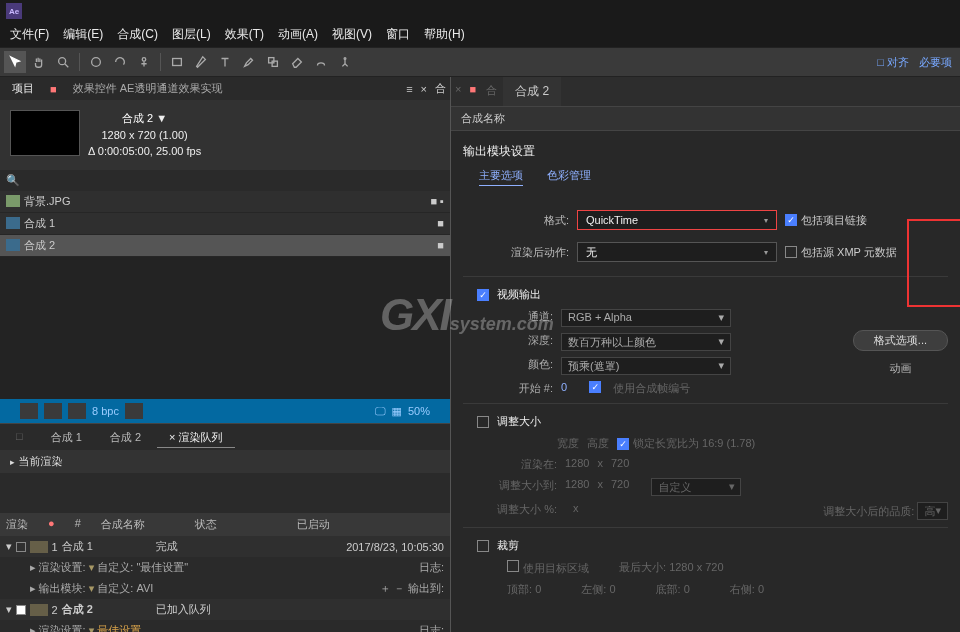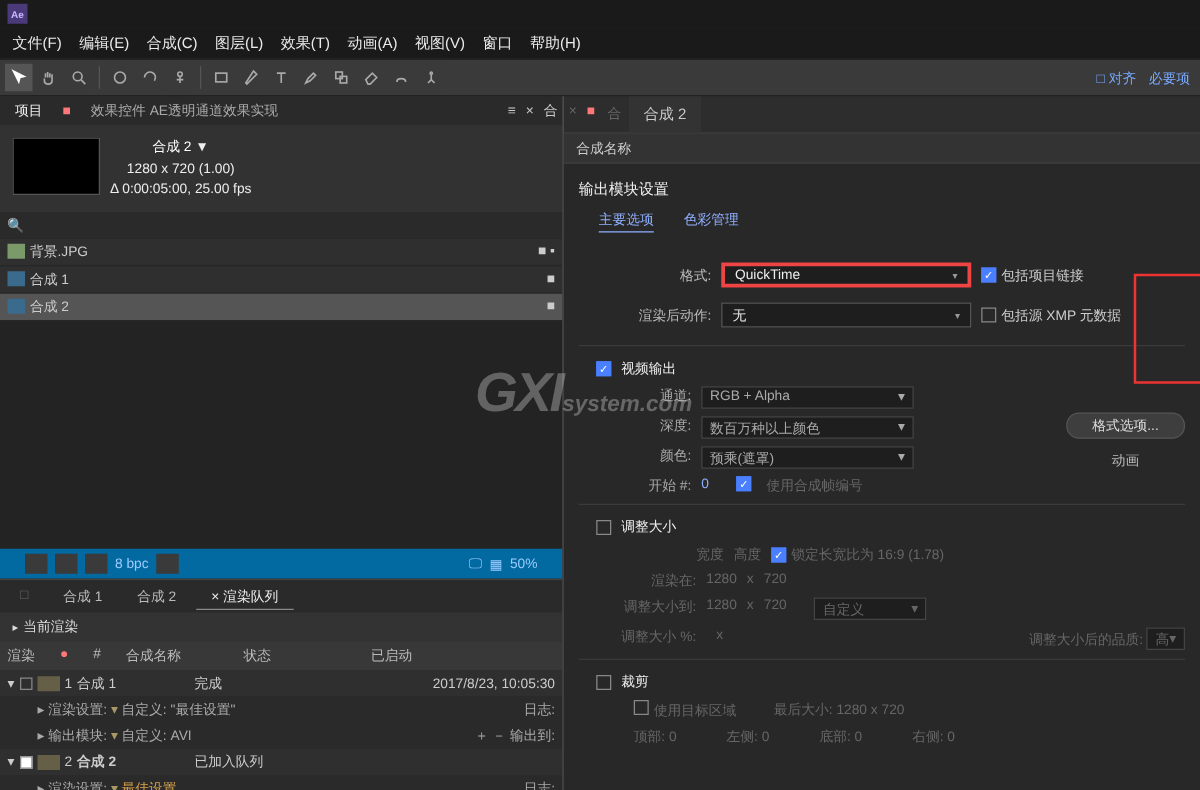--- a/index.html
+++ b/index.html
@@ -33,41 +33,41 @@
 .list-row.selected { background: #555; }
 .comp-ic { background: #3b6b8c; }
 .panel-footer { display: flex; align-items: center; gap: 6px; padding: 4px 20px; background: #0369a1; font-size: 11px; color: #9cf; }
 .panel-footer .btn { width: 18px; height: 16px; background: #3a3a3a; }
 .lower-panel { background: #2a2a2a; border-top: 1px solid #444; }
 .tabrow { display: flex; padding: 2px 4px; gap: 4px; }
 .lt { padding: 4px 12px 2px; color: #bbb; font-size: 11px; }
 .lt.active { border-bottom: 1px solid #888; color: #eee; }
 .sectionbar { background: #333; padding: 4px 10px; color: #ddd; display: flex; align-items: center; }
 .sectionbar::before { content: "▸"; margin-right: 4px; font-size: 9px; }
-.render-cols { display: flex; background: #383838; padding: 4px 6px; gap: 20px; color: #bbb; }
+.render-cols { display: flex; background: #383838; padding: 4px 6px; gap: 20px; color: #bbb; margin-top: 40px; }
 .render-row { display: flex; align-items: center; padding: 3px 6px; gap: 4px; background: #2f2f2f; font-size: 11px; }
 .render-row .chk { width: 10px; height: 10px; border: 1px solid #888; }
 .render-row .badge { width: 18px; height: 12px; background: #665f48; }
 .render-subrow { padding: 3px 6px 3px 30px; display: flex; gap: 10px; font-size: 11px; color: #aaa; justify-content: space-between; }
 .render-subrow .orange { color: #d9a34a; }
 .right-panel { flex: 1; background: #2d2d2d; border-left: 1px solid #555; display: flex; flex-direction: column; position: relative; }
 .right-head { display: flex; border-bottom: 1px solid #444; }
 .rtab { padding: 6px 12px; color: #ccc; font-size: 12px; }
 .rtab.active { background: #333; }
 .camera { background: #333; padding: 4px 10px; font-size: 11px; border-bottom: 1px solid #444; }
 .dialog { flex: 1; background: #282828; padding: 6px 12px 12px; overflow: auto; }
 .dlg-title { padding: 6px 0 8px; color: #eee; font-size: 12px; }
 .dlg-tabs { display: flex; gap: 24px; padding: 0 16px 4px; }
 .dlg-tabs .dt { color: #8fb0ff; font-size: 11px; padding-bottom: 2px; }
 .dlg-tabs .dt.active { border-bottom: 1px solid #8fb0ff; }
 .redbox { position: absolute; border: 2px solid #e33; pointer-events: none; }
 .field-row { display: flex; align-items: center; padding: 6px 0; gap: 8px; }
 .field-label { width: 90px; text-align: right; color: #bbb; font-size: 11px; }
 .select { flex: 0 0 200px; background: #1e1e1e; border: 1px solid #555; padding: 2px 8px; display: flex; justify-content: space-between; align-items: center; color: #eee; height: 20px; font-size: 11px; }
-.select.active { border: 3px solid #ef4444; }
+.select.active { border: 1px solid #ef4444; }
 .select .arr { font-size: 8px; color: #999; }
 .chk2 { width: 12px; height: 12px; border: 1px solid #888; display: inline-flex; align-items: center; justify-content: center; margin-right: 4px; }
 .chk2.on { background: #4a7fff; border-color: #4a7fff; color: #fff; font-size: 9px; }
 .chklbl { color: #ccc; font-size: 11px; display: flex; align-items: center; }
 .group { padding-left: 14px; margin-top: 4px; border-top: 1px solid #3a3a3a; padding-top: 6px; }
 .ghead { display: flex; align-items: center; gap: 4px; padding: 4px 0; color: #eee; }
 .subrow { display: flex; align-items: flex-start; padding: 3px 0; gap: 8px; color: #aaa; font-size: 11px; }
 .subrow .sl { width: 62px; text-align: right; }
 .subrow .sel2 { flex: 0 0 170px; background: #1e1e1e; border: 1px solid #444; padding: 1px 6px; display: flex; justify-content: space-between; height: 18px; }
 .subrow .sel3 { flex: 0 0 90px; background: #1e1e1e; border: 1px solid #444; padding: 1px 6px; display: flex; justify-content: space-between; height: 18px; }

